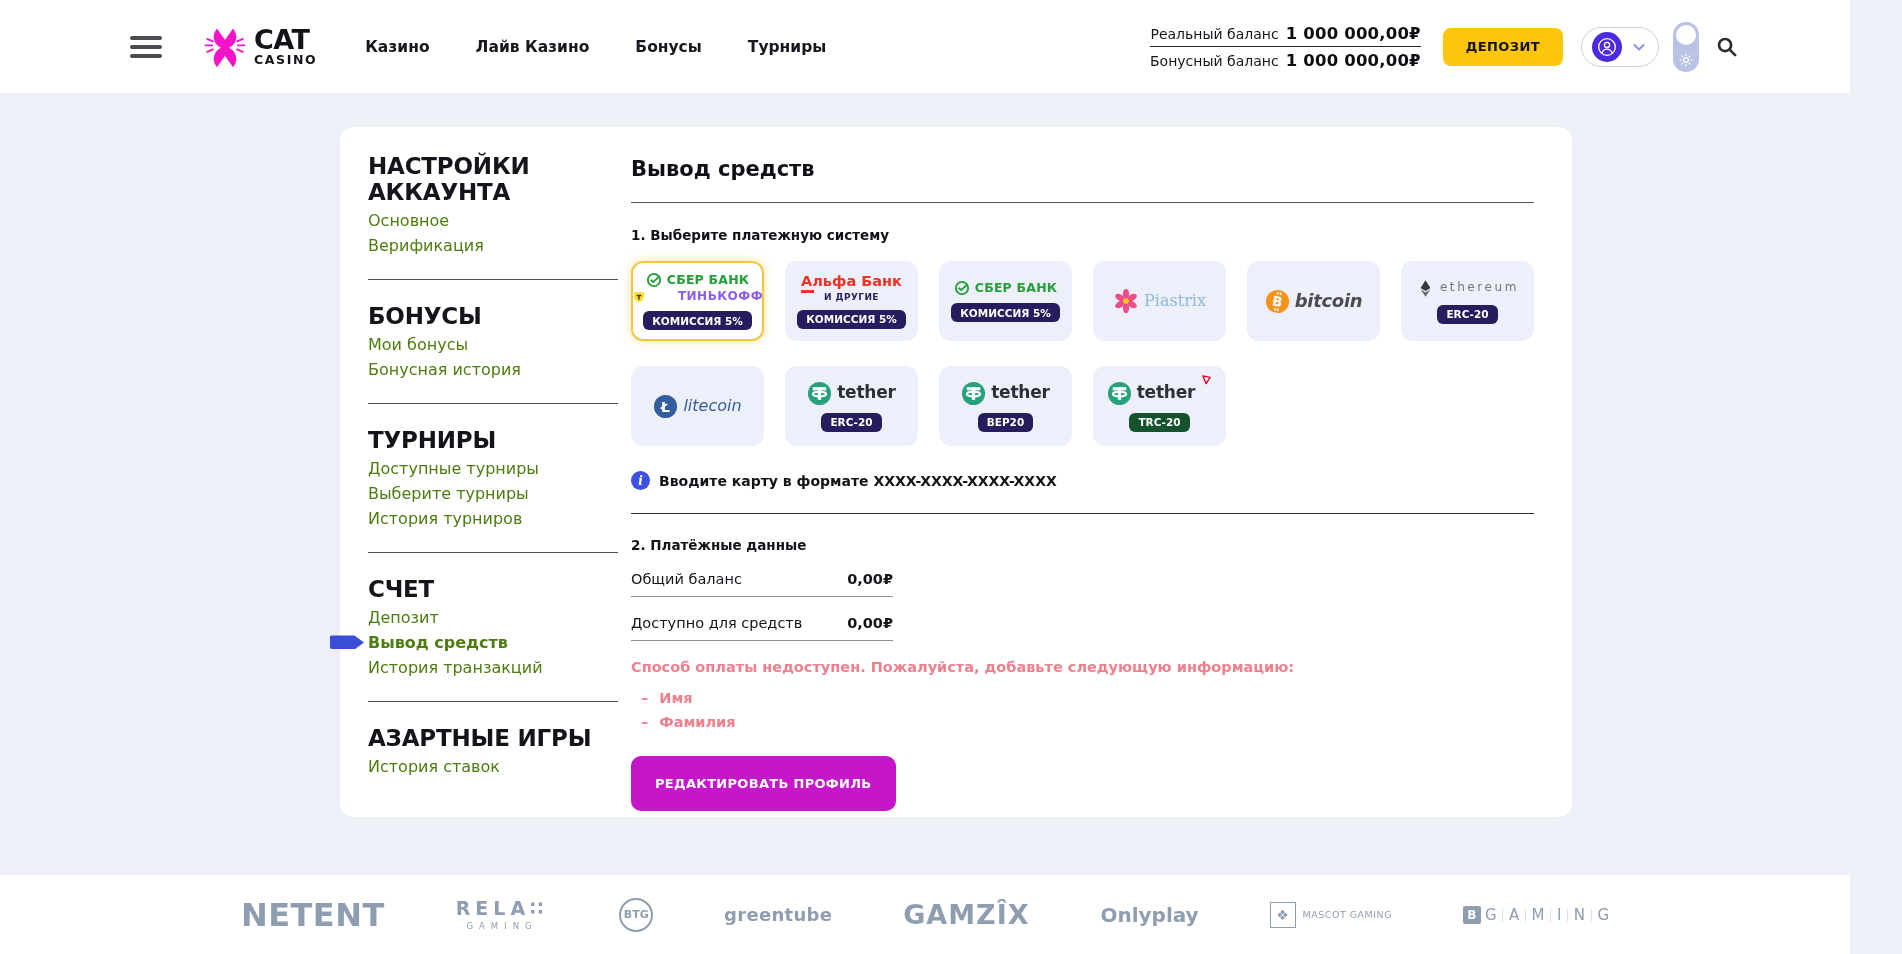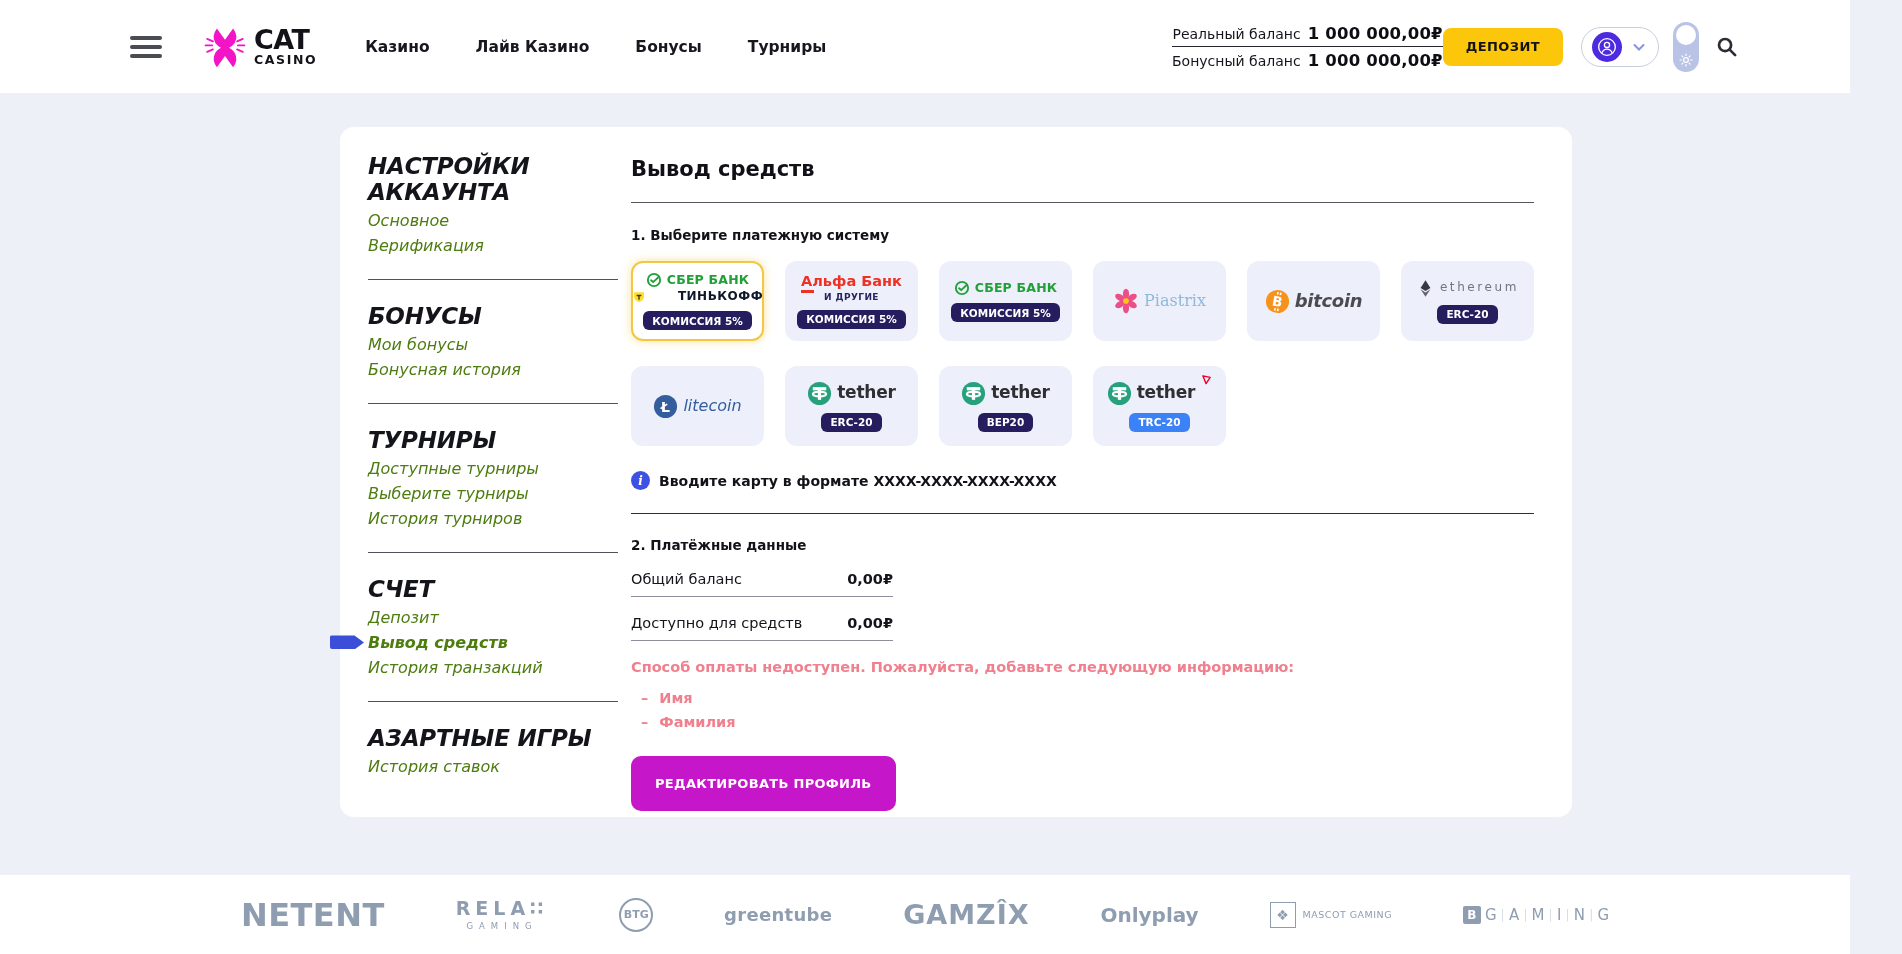--- a/index.html
+++ b/index.html
@@ -11,40 +11,40 @@
   .hamburger{width:32px;display:flex;flex-direction:column;gap:5px;cursor:pointer;}
   .hamburger span{height:4px;background:#4b4b52;border-radius:2px;}
   .logo{display:flex;align-items:center;gap:8px;margin-left:42px;cursor:pointer;}
   .logo-cat svg{width:42px;height:46px;display:block;}
   .logo-text{display:flex;flex-direction:column;line-height:1;}
   .logo-text b{font-size:27px;font-weight:800;letter-spacing:-.5px;color:#121218;}
   .logo-text i{font-style:normal;font-size:12.5px;font-weight:800;letter-spacing:1.6px;color:#121218;margin-top:1px;}
   .nav{display:flex;gap:46px;margin-left:48px;}
   .nav-item{font-size:15.5px;font-weight:600;color:#17171f;cursor:pointer;white-space:nowrap;}
   .spacer{flex:1;}
-  .balances{display:flex;flex-direction:column;}
+  .balances{display:flex;flex-direction:column;margin-right:22px;}
   .bal{display:flex;justify-content:flex-end;align-items:baseline;gap:7px;padding:3.5px 0;}
   .balances .bal:first-child{border-bottom:1px solid #26262e;}
   .bl{font-size:14px;color:#15151d;}
   .bv{font-size:16.5px;font-weight:800;color:#0d0d13;letter-spacing:.2px;white-space:nowrap;}
   .deposit{height:38px;padding:0 23px;border:none;border-radius:8px;background:#fcc60a;font-family:inherit;font-size:13px;font-weight:800;letter-spacing:.4px;color:#141414;cursor:pointer;}
   .avatar-pill{margin-left:18px;width:78px;height:40px;border:1.5px solid #c9cede;border-radius:21px;display:flex;align-items:center;box-sizing:border-box;padding:0 10px;gap:10px;cursor:pointer;background:#fff;}
   .avatar{width:30px;height:30px;border-radius:50%;background:#4b2ae0;display:flex;align-items:center;justify-content:center;}
   .avatar svg{width:20px;height:20px;}
   .chev svg{width:14px;height:14px;display:block;}
   .theme-toggle{width:26px;height:50px;border-radius:14px;background:#b9c3e6;position:relative;margin:0 16px 0 14px;cursor:pointer;flex:none;}
   .knob{position:absolute;top:3px;left:3px;width:20px;height:20px;border-radius:50%;background:#fff;}
   .sun{position:absolute;bottom:4px;left:5px;}
   .sun svg{width:16px;height:16px;display:block;}
   .search{cursor:pointer;display:flex;}
   .search svg{width:23px;height:23px;}
 
   
   .card{position:absolute;left:340px;top:127px;width:1232px;height:690px;background:#fff;border-radius:14px;display:flex;}
-  .sidebar{width:291px;flex:none;box-sizing:border-box;padding:26px 0 12px 28px;font-style:italic;}
+  .sidebar{width:291px;flex:none;box-sizing:border-box;padding:26px 0 12px 28px;}
   .side-sec{width:250px;border-bottom:1px solid #505059;padding-bottom:24px;margin-bottom:23px;}
   .side-sec:last-child{border-bottom:none;}
   .side-title{font-size:23px;font-weight:800;line-height:1.13;letter-spacing:-.2px;margin:0;color:#14141b;text-transform:uppercase;}
   .side-item{font-size:16px;color:#4d7c0f;margin-top:6px;cursor:pointer;position:relative;}
   .side-item.active{font-weight:700;}
   .side-item .arrow{display:none;}
   .side-item.active .arrow{display:block;position:absolute;left:-38px;top:2.5px;width:34px;height:14px;background:#3a4ed8;clip-path:polygon(0 0,72% 0,100% 50%,72% 100%,0 100%);border-radius:2px;}
 
   
   .content{flex:1;box-sizing:border-box;padding:26px 38px 0 0;}
@@ -60,32 +60,32 @@
   .sber .pm-icon svg{width:16px;height:16px;}
   .tinkoff .pm-icon svg{width:14px;height:14px;}
   .piastrix .pm-icon svg{width:26px;height:26px;}
   .bitcoin .pm-icon svg{width:25px;height:25px;}
   .ethereum .pm-icon svg{width:19px;height:19px;}
   .litecoin .pm-icon svg{width:25px;height:25px;}
   .tether .pm-icon svg{width:25px;height:25px;}
   .pm-sup{align-self:flex-start;margin:-7px 0 0 1px;}
   .pm-sup svg{width:11px;height:11px;display:block;}
   .sber .pm-text{color:#21a038;font-weight:800;font-size:12.5px;letter-spacing:.2px;}
-  .tinkoff .pm-text{color:#0f172a;font-weight:800;font-size:12px;letter-spacing:.5px;margin-left:27px;}
+  .tinkoff .pm-text{color:#8b5cf6;font-weight:800;font-size:12px;letter-spacing:.5px;margin-left:27px;}
   .alfa .pm-text{color:#ef3124;font-weight:800;font-size:14.5px;position:relative;}
   .alfa .pm-text::after{content:"";position:absolute;left:0;bottom:-2.5px;width:13px;height:2.5px;background:#ef3124;}
   .others .pm-text{color:#2a2362;font-weight:700;font-size:9px;letter-spacing:.4px;}
   .piastrix .pm-text{font-family:"DejaVu Serif","Liberation Serif",serif;color:#8fb9d9;font-size:16px;}
   .bitcoin .pm-text{color:#4c4c50;font-weight:800;font-style:italic;font-size:18px;letter-spacing:-.3px;}
   .ethereum .pm-text{color:#71757e;font-size:12px;letter-spacing:2.6px;}
   .litecoin .pm-text{color:#345d9d;font-size:16px;font-weight:500;font-style:italic;}
   .tether .pm-text{color:#2e2f33;font-weight:800;font-size:17px;letter-spacing:-.2px;}
   .pm-badge{margin-top:5px;padding:3.5px 9px;border-radius:6px;font-size:10.5px;font-weight:700;color:#fff;white-space:nowrap;}
   .pm-badge.navy{background:#251d5e;}
-  .pm-badge.red{background:#3b82f6;}
+  .pm-badge.red{background:#14532d;}
   .info-row{display:flex;align-items:center;gap:9px;font-size:14px;font-weight:700;color:#121219;}
   .info-icon{width:19px;height:19px;border-radius:50%;background:#3f51e3;color:#fff;display:inline-flex;align-items:center;justify-content:center;font-family:"DejaVu Serif","Liberation Serif",serif;font-size:12px;font-weight:700;font-style:italic;flex:none;}
   .brow{width:262px;display:flex;justify-content:space-between;align-items:baseline;border-bottom:1px solid #8d909c;padding-bottom:9px;margin-bottom:18px;font-size:14.5px;color:#14141b;}
   .br-value{font-weight:600;}
   .warning{color:#f0808e;font-size:14.5px;font-weight:600;margin:4px 0 12px;}
   .missing{list-style:none;margin:0;padding:0 0 0 10px;color:#f0808e;font-size:14.5px;font-weight:600;line-height:1.65;}
   .missing li::before{content:"–";margin-right:11px;}
   .edit-btn{margin-top:21px;background:#c516c9;color:#fff;border:none;border-radius:10px;padding:20px 24px;font-family:inherit;font-size:13px;font-weight:800;letter-spacing:.3px;cursor:pointer;}
 
   

